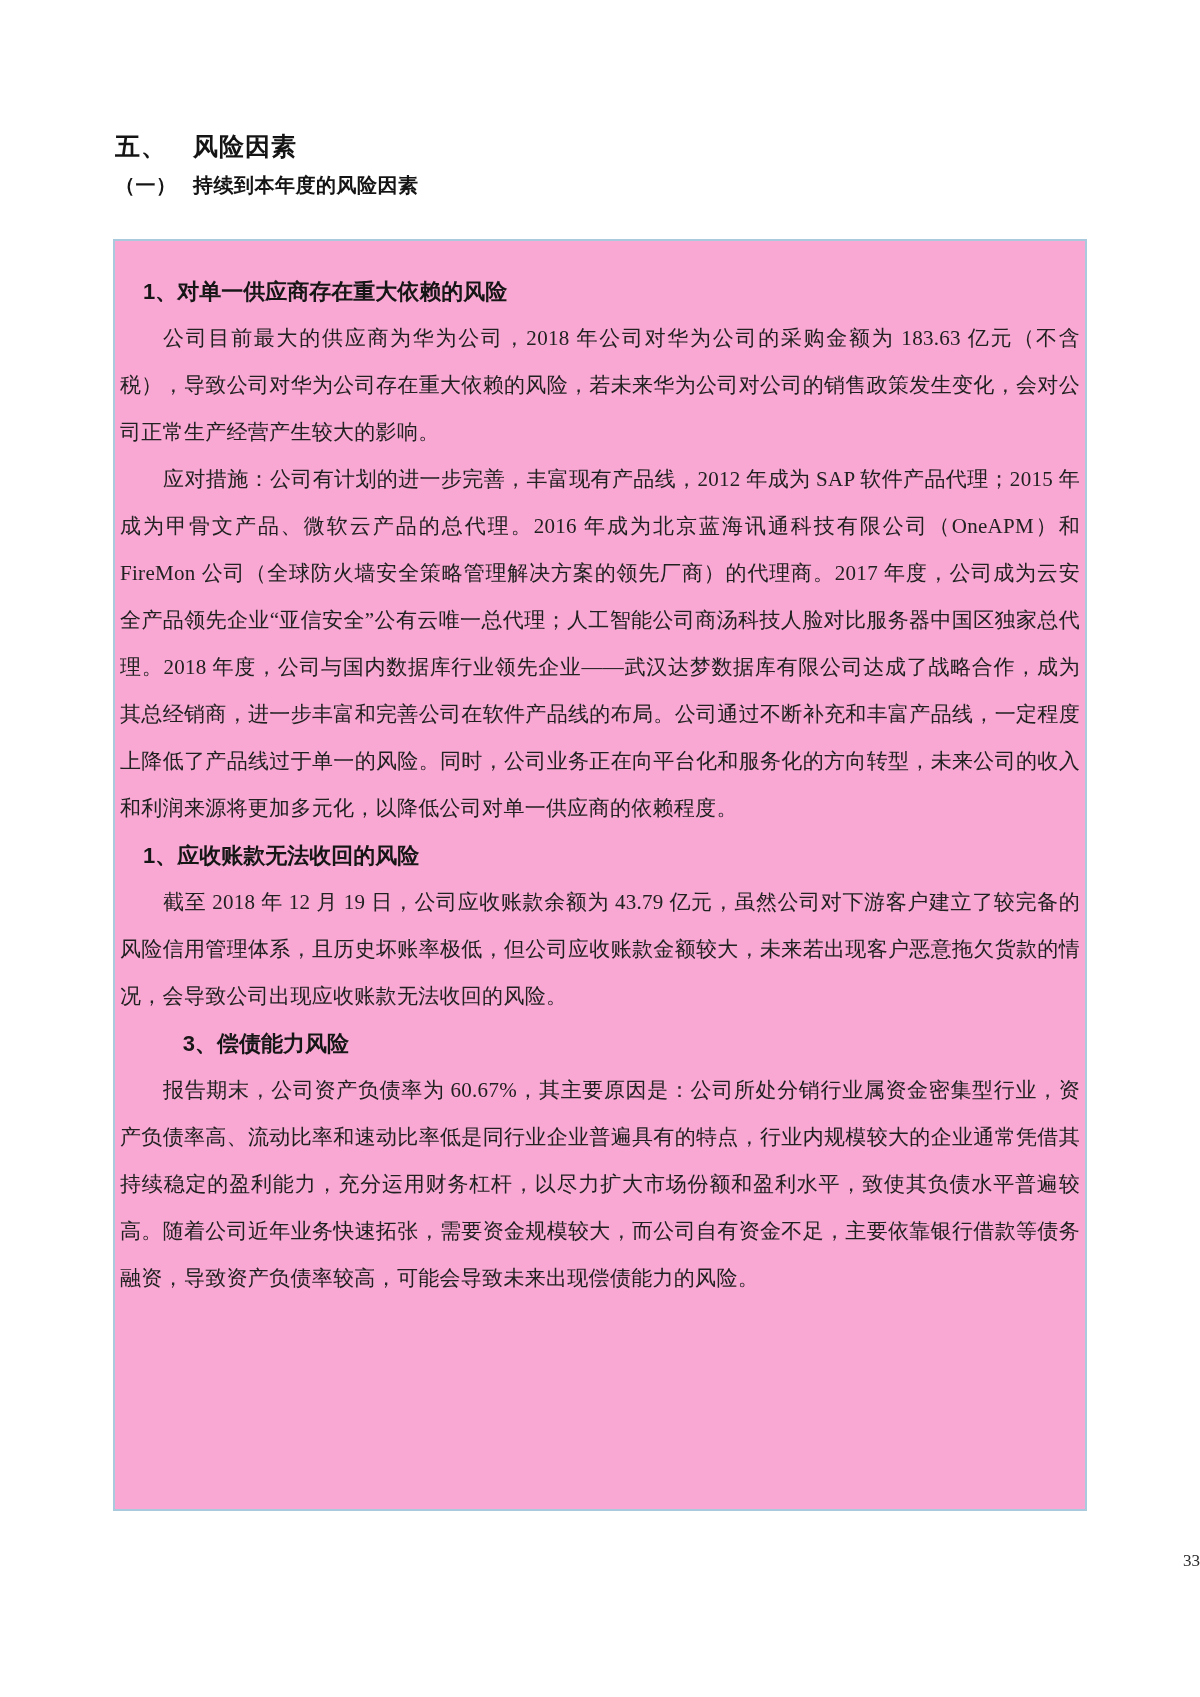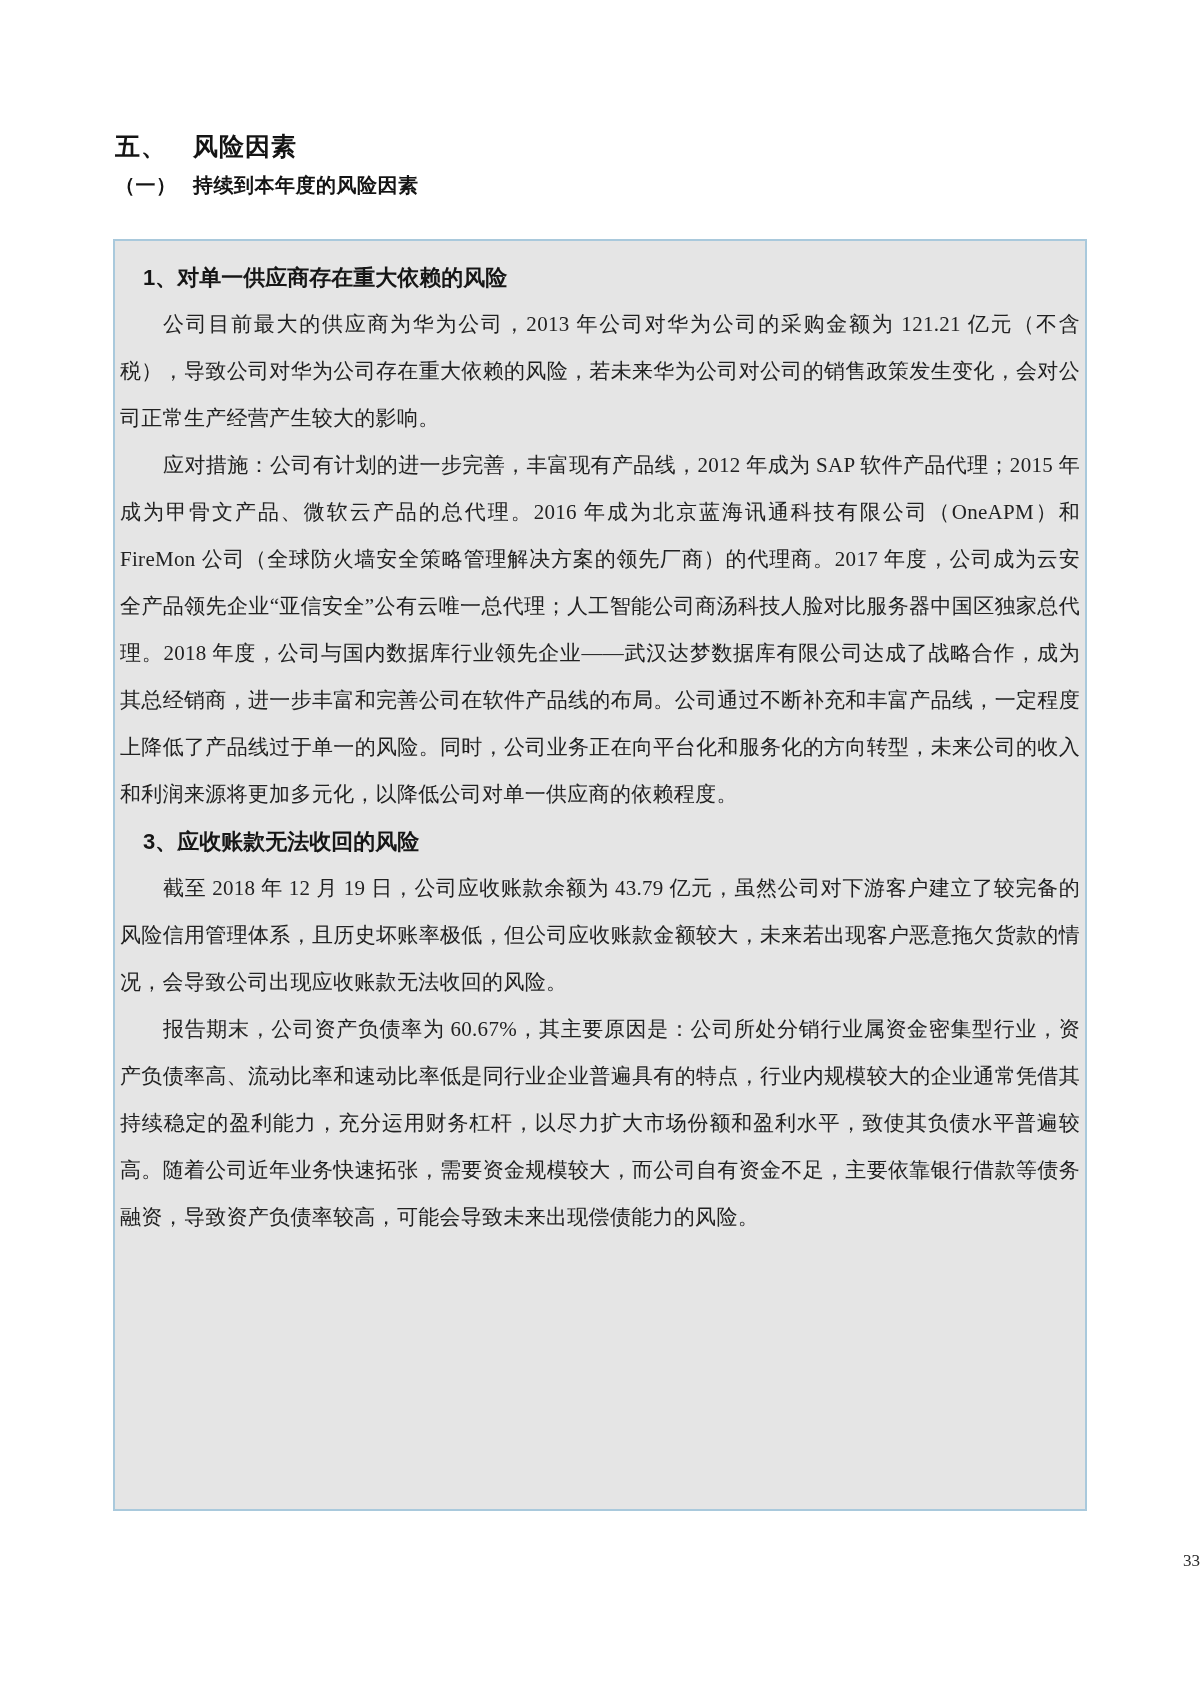--- a/index.html
+++ b/index.html
@@ -48,22 +48,22 @@
   }
   
   .risk-box {
     position: absolute;
     top: 239px;
     left: 113px;
     width: 974px;
     min-height: 1272px;
     box-sizing: border-box;
     border: 2px solid #a9c9dc;
-    padding: 13px 5px 8px 5px;
-    background: #e5e5e5;
+    padding: 27px 5px 8px 5px;
+    background: #f9a8d4;
   }
   .sec-heading {
     font-family: "Liberation Sans", "DejaVu Sans", sans-serif;
     font-weight: 700;
     font-size: 22px;
     line-height: 47px;
     color: #161616;
     text-indent: 1.05em;
     margin: 0;
   }
@@ -101,30 +101,31 @@
   </div>
 
   <div class="h2">
     <span class="num">（一）</span><span>持续到本年度的风险因素</span>
   </div>
 
   <div class="risk-box">
 
     <div class="section section-1">
       <div class="sec-heading">1、对单一供应商存在重大依赖的风险</div>
-      <p>公司目前最大的供应商为华为公司，2013 年公司对华为公司的采购金额为 121.21 亿元（不含税），导致公司对华为公司存在重大依赖的风险，若未来华为公司对公司的销售政策发生变化，会对公司正常生产经营产生较大的影响。</p>
+      <p>公司目前最大的供应商为华为公司，2018 年公司对华为公司的采购金额为 183.63 亿元（不含税），导致公司对华为公司存在重大依赖的风险，若未来华为公司对公司的销售政策发生变化，会对公司正常生产经营产生较大的影响。</p>
       <p>应对措施：公司有计划的进一步完善，丰富现有产品线，2012 年成为 SAP 软件产品代理；2015 年成为甲骨文产品、微软云产品的总代理。2016 年成为北京蓝海讯通科技有限公司（OneAPM）和 FireMon 公司（全球防火墙安全策略管理解决方案的领先厂商）的代理商。2017 年度，公司成为云安全产品领先企业“亚信安全”公有云唯一总代理；人工智能公司商汤科技人脸对比服务器中国区独家总代理。2018 年度，公司与国内数据库行业领先企业——武汉达梦数据库有限公司达成了战略合作，成为其总经销商，进一步丰富和完善公司在软件产品线的布局。公司通过不断补充和丰富产品线，一定程度上降低了产品线过于单一的风险。同时，公司业务正在向平台化和服务化的方向转型，未来公司的收入和利润来源将更加多元化，以降低公司对单一供应商的依赖程度。</p>
     </div>
 
     <div class="section section-2">
-      <div class="sec-heading">3、应收账款无法收回的风险</div>
+      <div class="sec-heading">1、应收账款无法收回的风险</div>
       <p>截至 2018 年 12 月 19 日，公司应收账款余额为 43.79 亿元，虽然公司对下游客户建立了较完备的风险信用管理体系，且历史坏账率极低，但公司应收账款金额较大，未来若出现客户恶意拖欠货款的情况，会导致公司出现应收账款无法收回的风险。</p>
     </div>
 
     <div class="section section-3">
+      <div class="sec-heading">3、偿债能力风险</div>
       <p>报告期末，公司资产负债率为 60.67%，其主要原因是：公司所处分销行业属资金密集型行业，资产负债率高、流动比率和速动比率低是同行业企业普遍具有的特点，行业内规模较大的企业通常凭借其持续稳定的盈利能力，充分运用财务杠杆，以尽力扩大市场份额和盈利水平，致使其负债水平普遍较高。随着公司近年业务快速拓张，需要资金规模较大，而公司自有资金不足，主要依靠银行借款等债务融资，导致资产负债率较高，可能会导致未来出现偿债能力的风险。</p>
     </div>
 
   </div>
 
   <div class="page-number">33</div>
 
 </div>
 
 </body></html>

